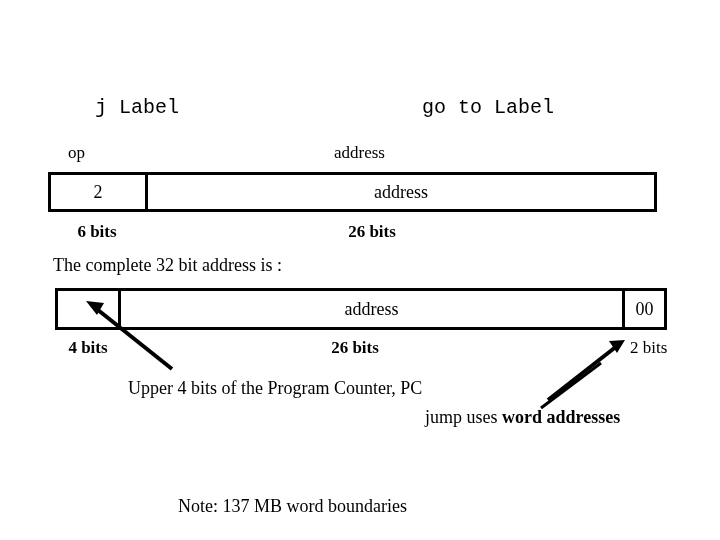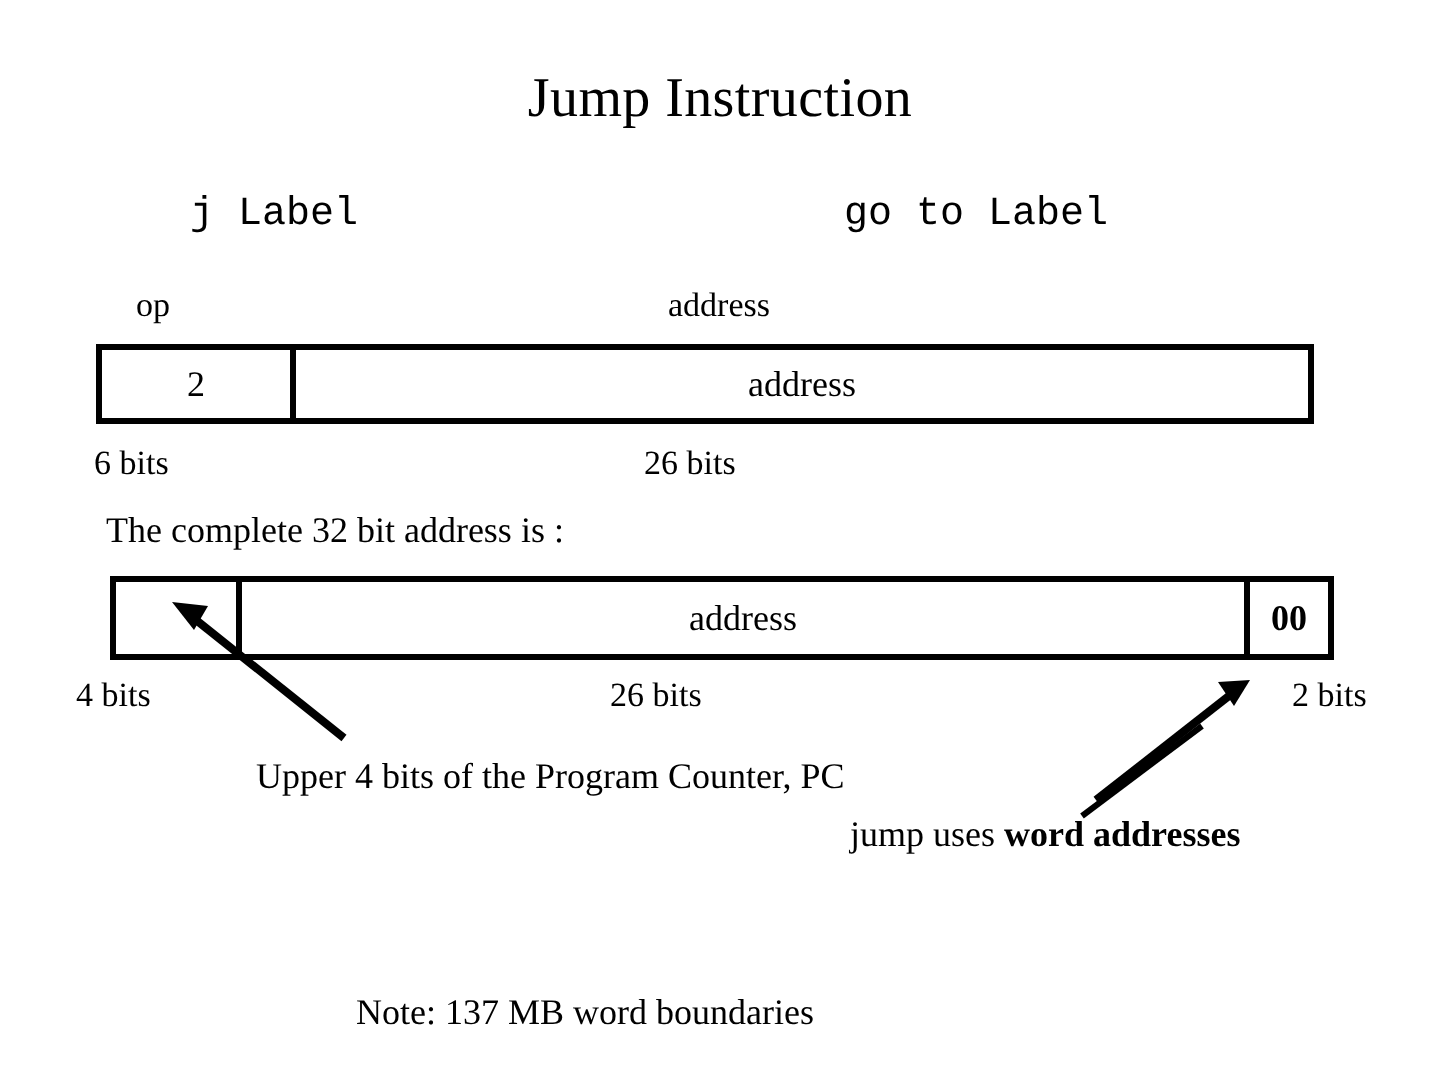--- a/index.html
+++ b/index.html
@@ -29,21 +29,21 @@
     text-align: center;
     font-size: 28px;
     letter-spacing: 0.2px;
   }
   .lbl-20 { font-size: 20px; font-family: Liberation Mono, monospace; }
   .lbl-17 { font-size: 17px; }
   .lbl-18 { font-size: 18px; }
   .bold { font-weight: bold; }
 
   
-  .center { text-align: left; white-space: nowrap; }
+  .center { text-align: center; white-space: nowrap; font-weight: bold; }
 
   
   #fmt-table-1 {
     position: absolute;
     left: 48px;
     top: 172px;
     width: 609px;
     height: 40px;
     border: 3px solid #000;
     box-sizing: border-box;
@@ -74,35 +74,34 @@
   #fmt-table-2 .cell {
     display: flex;
     align-items: center;
     justify-content: center;
     font-size: 18px;
     box-sizing: border-box;
     height: 100%;
   }
   #fmt2-pc  { width: 63px; border-right: 3px solid #000; }
   #fmt2-addr{ flex: 1 1 auto; border-right: 3px solid #000; }
-  #fmt2-zero{ width: 39px; font-weight: bold; }
+  #fmt2-zero{ width: 39px; }
 
   
   .arrow-svg {
     position: absolute;
     overflow: visible;
     pointer-events: none;
   }
 </style>
 </head>
 <body>
 
 <div id="slide">
 
-  <div id="title" class="txt">Jump Instruction</div>
 
   <div class="txt lbl-20" style="left:95px; top:98px;">j  Label</div>
   <div class="txt lbl-20" style="left:422px; top:98px;">go to Label</div>
 
   <div class="txt lbl-17" style="left:68px; top:144px;">op</div>
   <div class="txt lbl-17" style="left:334px; top:144px;">address</div>
 
   <div id="fmt-table-1">
     <div class="cell" id="fmt1-op">2</div>
     <div class="cell" id="fmt1-addr">address</div>
@@ -114,21 +113,21 @@
   <div class="txt lbl-18" style="left:53px; top:256px;">The complete 32 bit address is :</div>
 
   <div id="fmt-table-2">
     <div class="cell" id="fmt2-pc"></div>
     <div class="cell" id="fmt2-addr">address</div>
     <div class="cell" id="fmt2-zero">00</div>
   </div>
 
   <div class="txt lbl-17 center" style="left:38px; top:339px; width:100px;">4 bits</div>
   <div class="txt lbl-17 center" style="left:305px; top:339px; width:100px;">26 bits</div>
-  <div class="txt lbl-17" style="left:630px; top:339px;margin-left:16px;">2 bits</div>
+  <div class="txt lbl-17" style="left:630px; top:339px;">2 bits</div>
 
   <svg class="arrow-svg" style="left:0; top:0; width:720px; height:540px;">
     <line x1="172" y1="369" x2="93" y2="306" stroke="#000" stroke-width="4"></line>
     <polygon points="86,301 104,303 97,315" fill="#000"></polygon>
   </svg>
 
   <svg class="arrow-svg" style="left:0; top:0; width:720px; height:540px;">
     <line x1="548" y1="400" x2="617" y2="346" stroke="#000" stroke-width="4"></line>
     <polygon points="625,340 609,341 617,353" fill="#000"></polygon>
   </svg>

